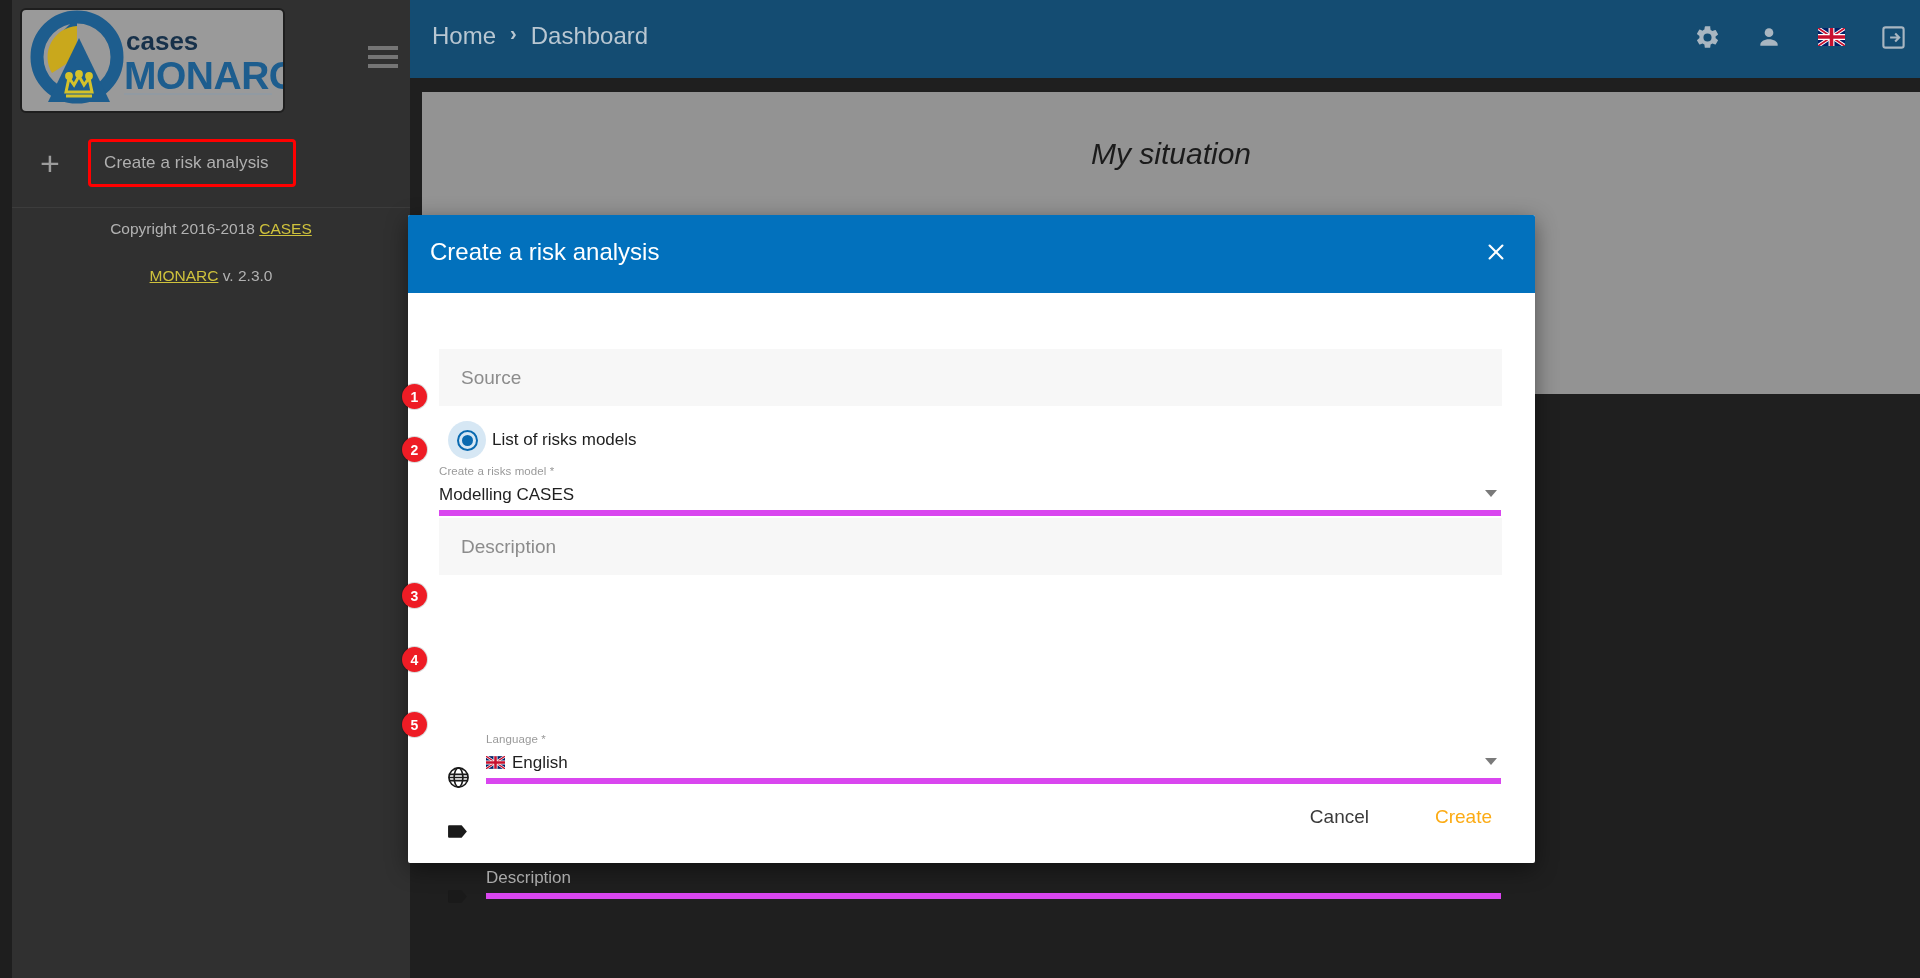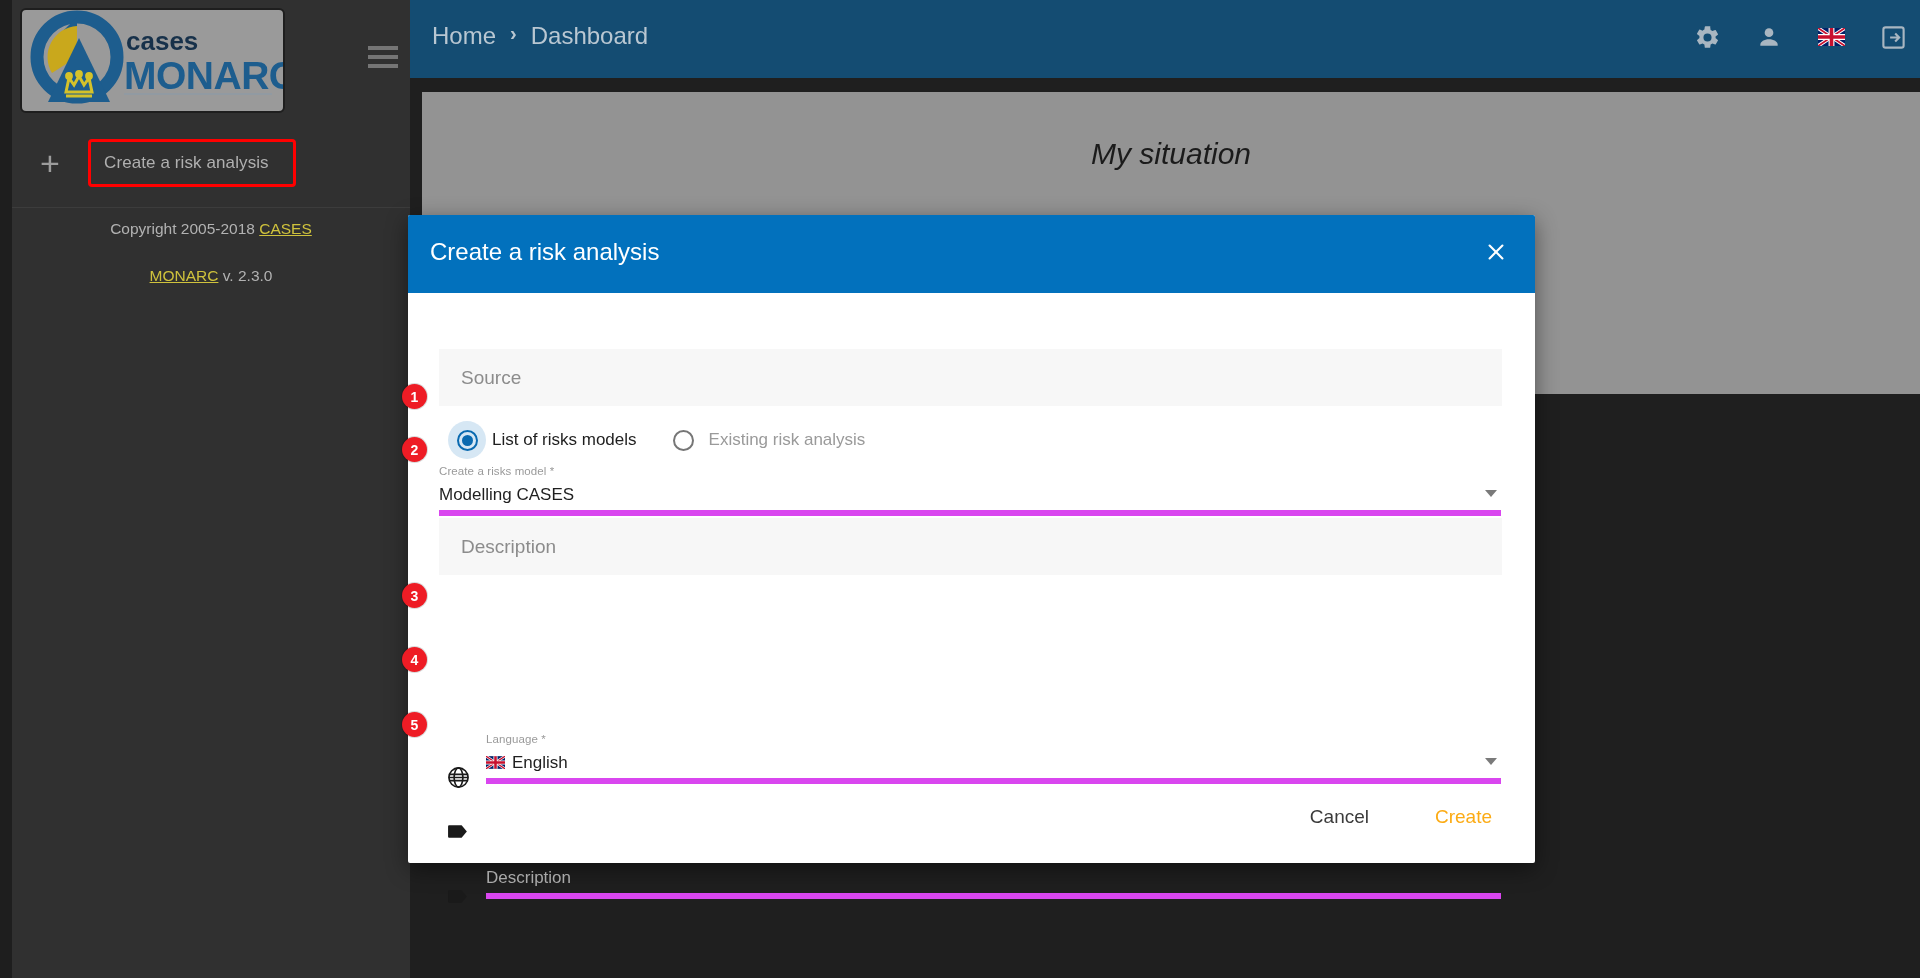--- a/index.html
+++ b/index.html
@@ -355,21 +355,21 @@
     <div class="create-row">
       <div class="plus-icon">+</div>
       <div class="create-btn">
         <span>Create a risk analysis</span>
       </div>
     </div>
 
     <div class="sidebar-divider"></div>
 
     <div class="copyright">
-      <span>Copyright 2005-2018 </span><a class="yellow-link" href="#">CASES</a>
+      <span>Copyright 2016-2018 </span><a class="yellow-link" href="#">CASES</a>
     </div>
 
     <div class="version">
       <a class="yellow-link" href="#">MONARC</a><span> v. 2.3.0</span>
     </div>
 
     <div class="hamburger">
       <i></i>
       <i></i>
       <i></i>
@@ -435,26 +435,20 @@
       <div class="section-bar" id="source-bar">Source</div>
 
       <div class="radio-row">
         <div class="radio-wrap">
           <div class="radio-hit active">
             <span class="radio-o">
                 <span class="dot"></span>
               </span>
           </div>
           <span class="radio-label">List of risks models</span>
-        </div>
-        <div class="radio-wrap">
-          <div class="radio-hit">
-            <span class="radio-o off"></span>
-          </div>
-          <span class="radio-label muted">Existing risk analysis</span>
         </div>
       </div>
 
       <div class="field" id="model-field">
         <div class="field-label">Create a risks model *</div>
         <div class="field-line">
           <span>Modelling CASES</span>
           <span class="caret"></span>
         </div>
       </div>

